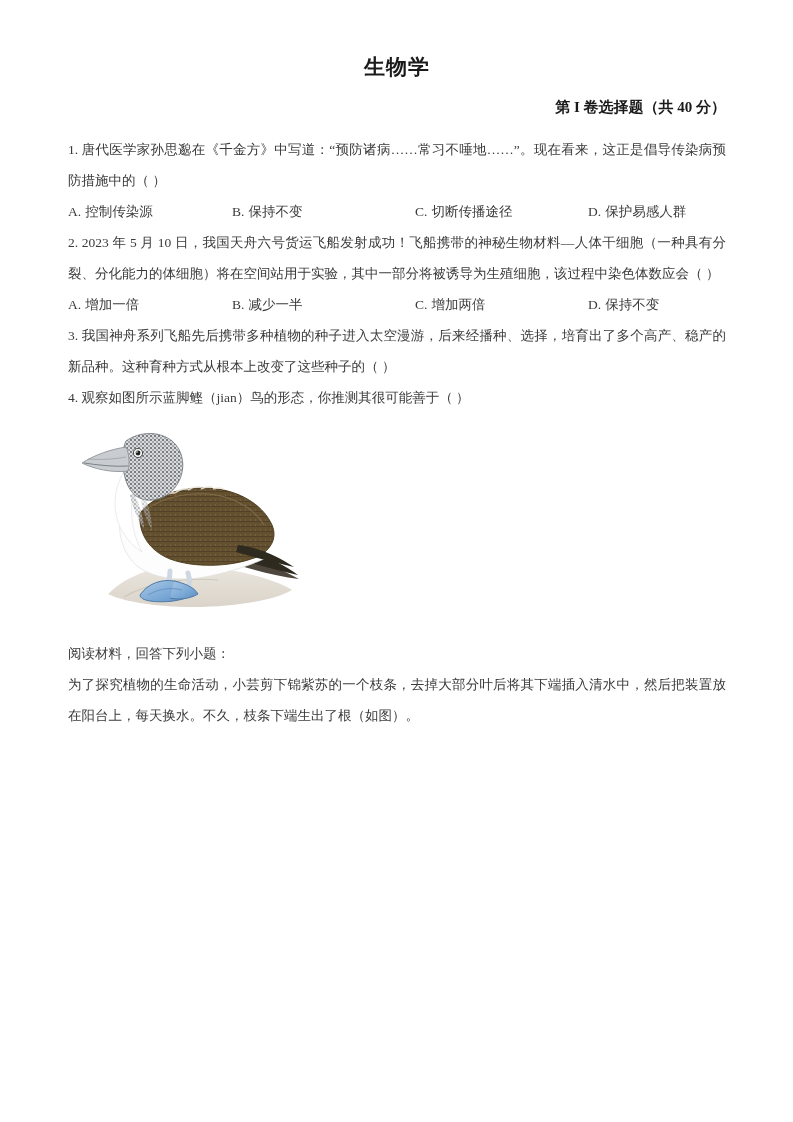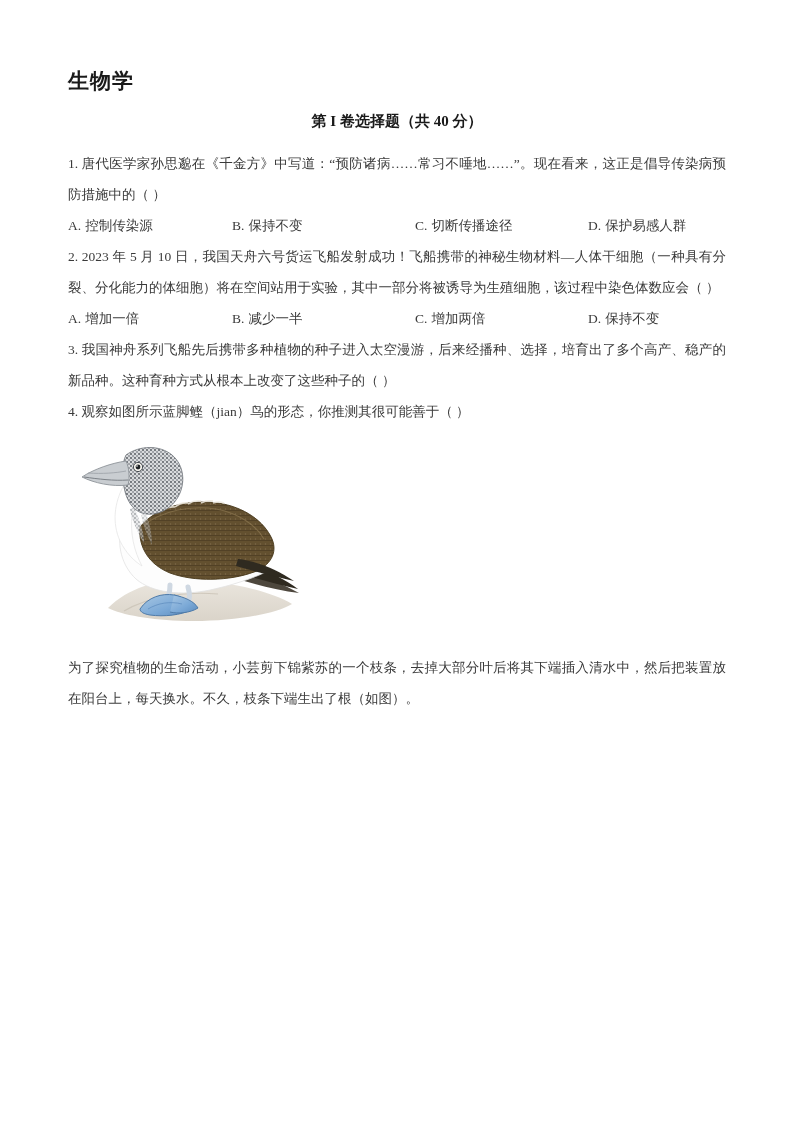--- a/index.html
+++ b/index.html
@@ -23,29 +23,30 @@
     background: #fff;
   }
   .content {
     position: absolute;
     left: 68px;
     top: 55px;
     width: 658px;
   }
 
   .doc-title {
+    text-align: center;
     font-size: 21px;
     font-weight: bold;
     letter-spacing: 1px;
     color: #1a1a1a;
-    margin: 14px 0 18px 0;
+    margin: 0 0 18px 0;
     line-height: 1.2;
   }
   .section-title {
-    text-align: center;
+    text-align: right;
     font-size: 15px;
     font-weight: bold;
     color: #1a1a1a;
     margin: 0 0 16px 0;
     line-height: 1.3;
   }
   .instructions {
     font-size: 15px;
     font-weight: bold;
     color: #1a1a1a;
@@ -249,17 +250,18 @@
             <path d="M70 176 C80 170 92 168 104 171" fill="none" stroke="#5d8cbe" stroke-width="0.9" opacity="0.8"></path>
           </svg>
         </div>
       </div>
 
     </div>
 
     <div class="spacer-sm"></div>
 
     <div>
+      <p class="material-line">阅读材料，回答下列小题：</p>
       <p class="material-line">为了探究植物的生命活动，小芸剪下锦紫苏的一个枝条，去掉大部分叶后将其下端插入清水中，然后把装置放在阳台上，每天换水。不久，枝条下端生出了根（如图）。</p>
     </div>
 
   </div>
 </div>
 
 </body></html>

